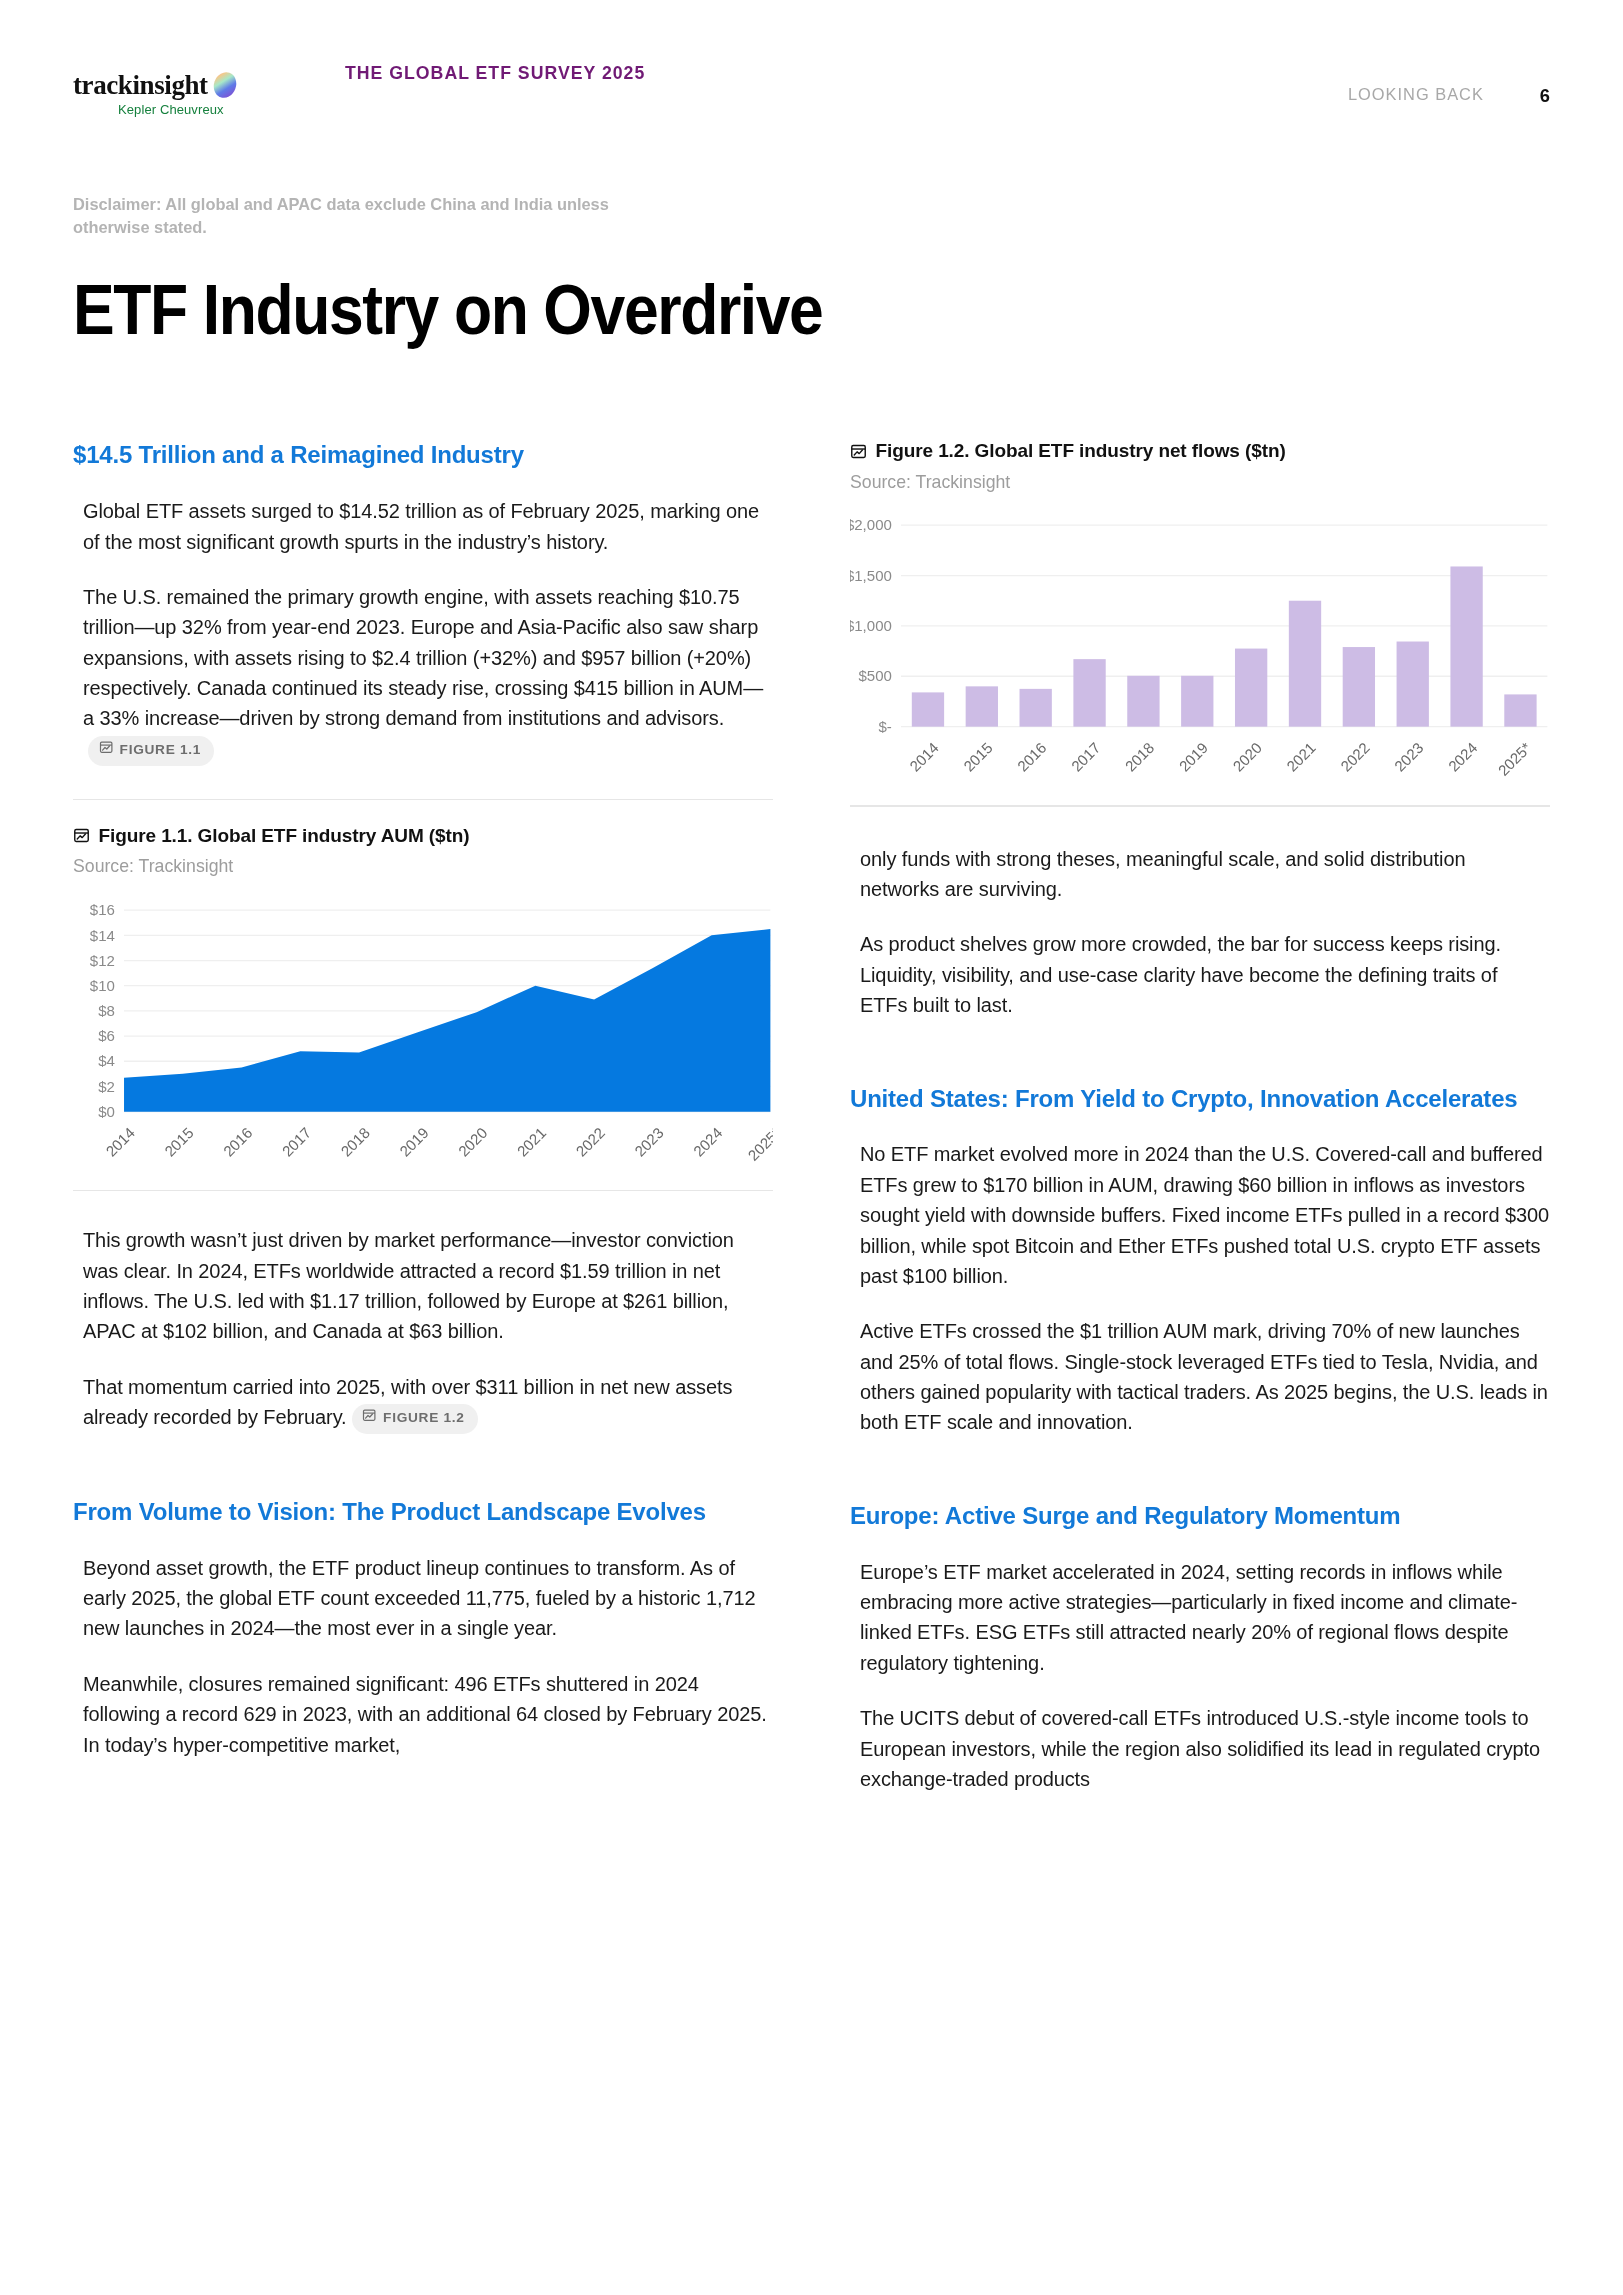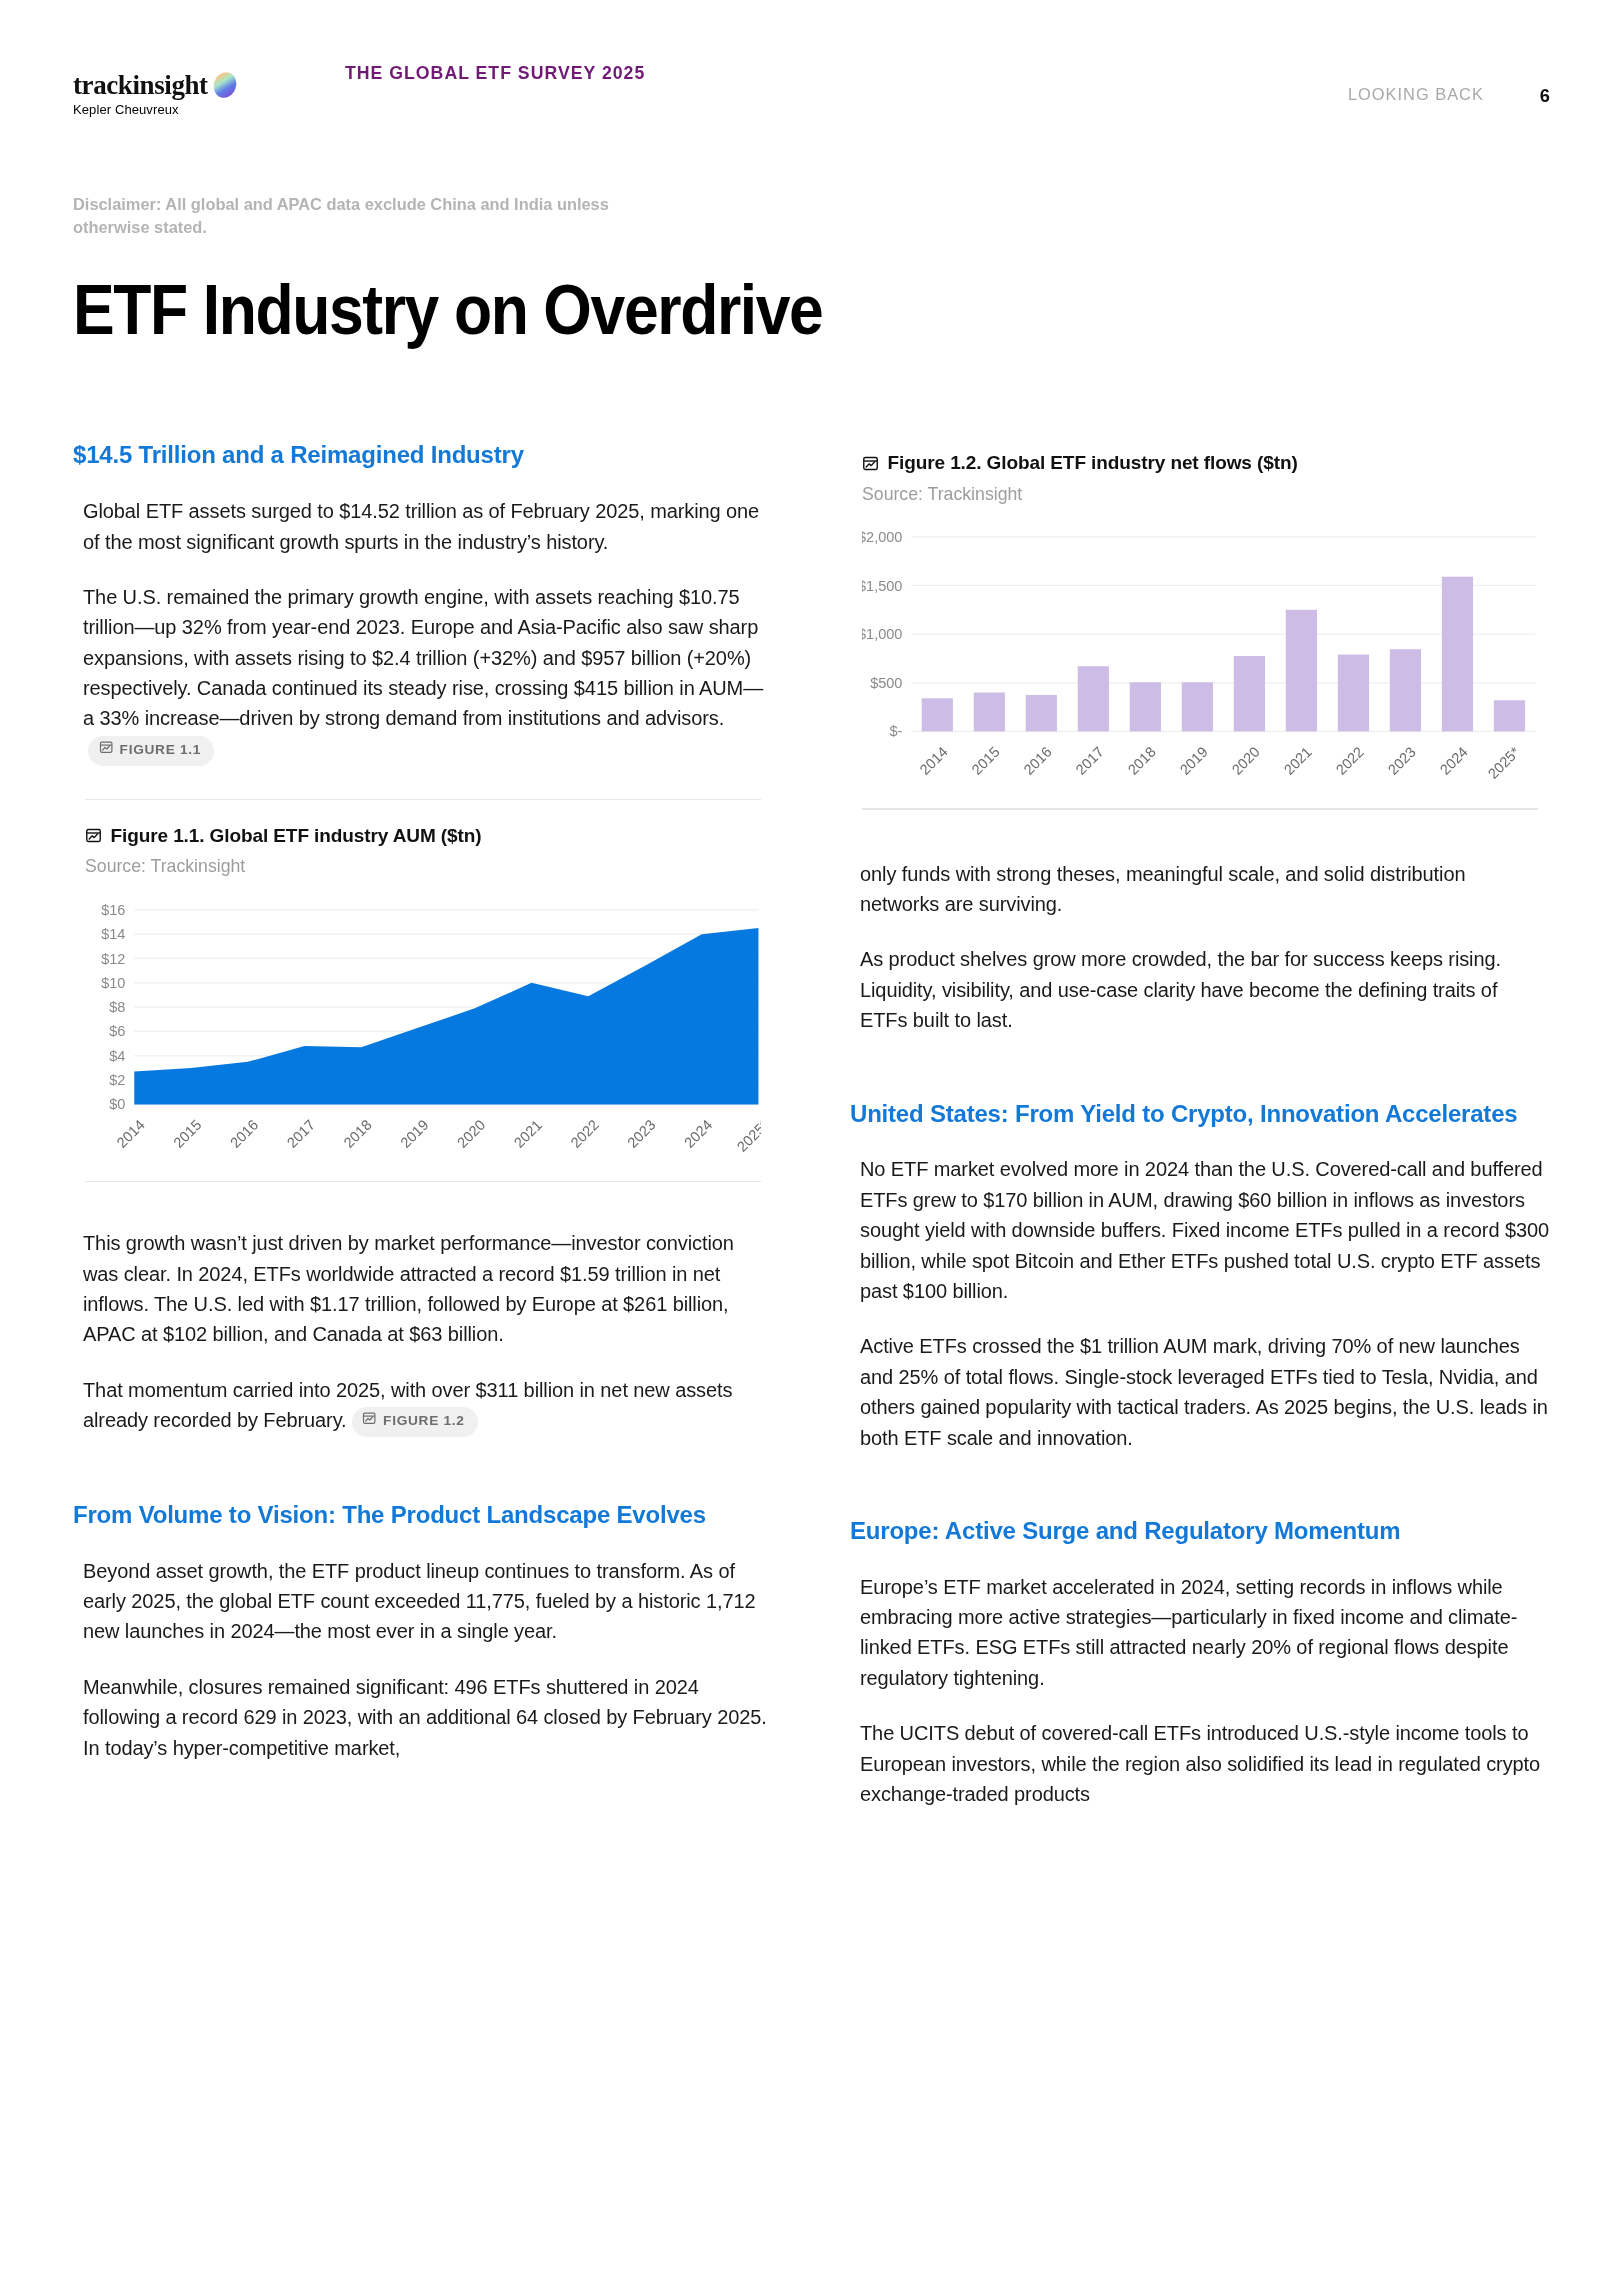--- a/index.html
+++ b/index.html
@@ -31,21 +31,21 @@
   }
   .brand-mark {
     display: inline-block; vertical-align: middle;
     width: 22px; height: 26px; margin-left: 5.9px;
     border-radius: 50%/50%;
     background: linear-gradient(128deg,#f0a6c8 0%,#f3c98b 18%,#a7e8c8 38%,#5f7be8 62%,#7a55d6 86%,#c38be0 100%);
     transform: rotate(20deg);
   }
   .brand-sub {
     margin-top: 3.3px;
-    font-size: 13px; color: #000000; letter-spacing: 0.1px;
+    font-size: 13px; color: #15803d; letter-spacing: 0.1px; margin-left: 45px;
   }
   .hdr-title {
     margin-left: 76px;
     font-size: 17.7px; font-weight: 700; letter-spacing: 1px;
     color: #701a75; align-self: flex-start; margin-top: 5.2px;
   }
   .hdr-right {
     margin-left: auto; display: flex; align-items: flex-start; gap: 56px;
     margin-top: 3px;
   }
@@ -92,21 +92,21 @@
     display: inline-flex; gap: 6.5px;
     background: #f0f0f0; border-radius: 654px;
     padding: 4.6px 13px 4.6px 10.5px;
     font-size: 13.7px; font-weight: 700; letter-spacing: 0.7px;
     color: #6d6d6d; vertical-align: 1.3px; margin-left: 5.2px;
     white-space: nowrap;
   }
   .figchip svg { display: block; }
 
   
-  .figure { margin: 12px; }
+  .figure { margin: 0; }
   .fig-rule { height: 1.3px; background: #e6e6e6; margin: 33px 0 25px; }
   .fig-head {
     display: flex; align-items: center; gap: 8.5px;
     font-size: 19px; font-weight: 700; color: #111; letter-spacing: -0.1px;
   }
   .fig-source {
     margin-top: 9.2px; font-size: 17.7px; color: #9d9d9d;
   }
   .chart-wrap { margin-top: 23.6px; position: relative; }
   .chart-svg { display: block; width: 100%; }

